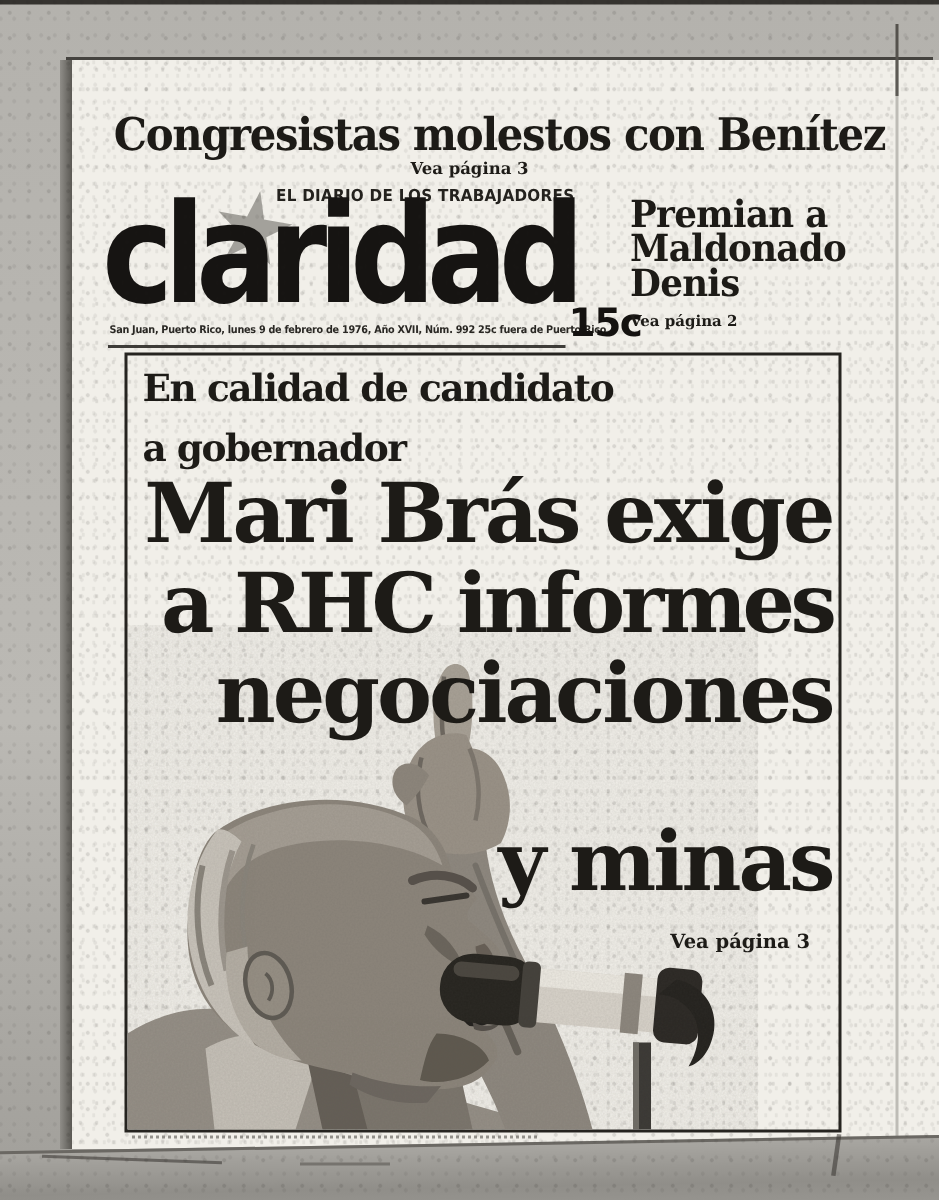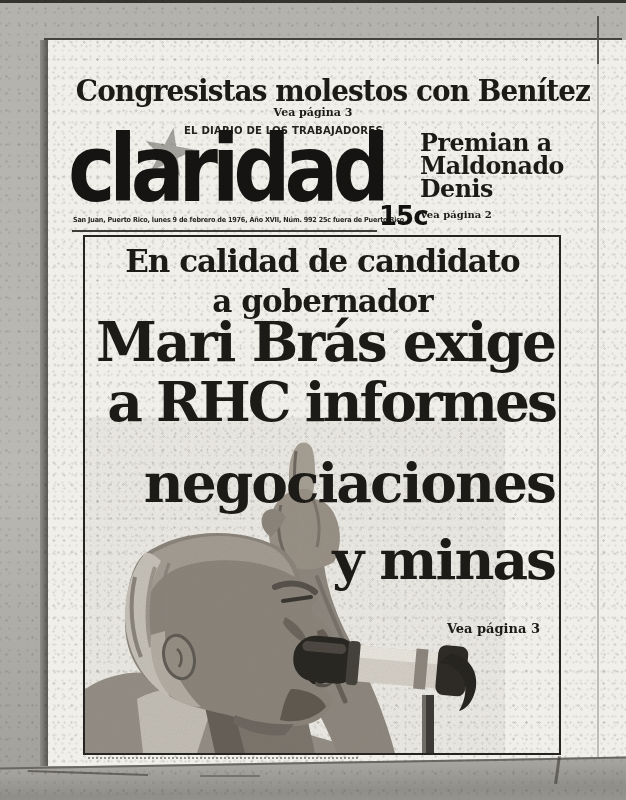--- a/index.html
+++ b/index.html
@@ -44,26 +44,26 @@
   .dateline{position:absolute;left:73px;top:216px;font-weight:700;font-size:7px;letter-spacing:-.2px;
          transform:scaleX(.92);transform-origin:left;white-space:nowrap;color:#2a2824;}
   .date-rule{position:absolute;left:72px;top:230px;width:305px;height:2px;background:#3e3c38;}
   .price{position:absolute;left:379px;top:203px;font-weight:800;font-size:26px;letter-spacing:-1px;line-height:1;color:#141210;}
 
   .side-title{position:absolute;left:420px;top:131px;font-weight:700;font-size:25px;line-height:23px;
          letter-spacing:-.5px;transform:scaleX(.95);transform-origin:left;white-space:nowrap;}
   .side-ref{position:absolute;left:420px;top:209px;font-weight:700;font-size:10px;}
 
   .article-box{position:absolute;left:83px;top:235px;width:474px;height:516px;border:2px solid #262420;z-index:1;}
-  .kicker{position:absolute;left:95px;width:455px;text-align:center;font-weight:700;font-size:31px;
+  .kicker{position:absolute;left:95px;width:455px;text-align:left;font-weight:700;font-size:25px;
          letter-spacing:-1px;line-height:1;white-space:nowrap;z-index:3;}
   .k1{top:246px;} .k2{top:286px;}
   .h-line{position:absolute;left:90px;width:465px;text-align:right;font-weight:700;font-size:55px;
          letter-spacing:-2px;line-height:1;white-space:nowrap;z-index:3;}
-  .h1{top:314px;} .h2{top:374px;letter-spacing:-3px;} .h3{top:434px;margin-top:21px;} .h4{top:494px;} .h5{top:532px;}
+  .h1{top:314px;} .h2{top:374px;letter-spacing:-3px;} .h3{top:434px;} .h4{top:494px;} .h5{top:546px;}
   .main-ref{position:absolute;left:90px;top:621px;width:450px;text-align:right;font-weight:700;font-size:13px;z-index:3;}
   .photo{position:absolute;left:85px;top:237px;width:474px;height:516px;z-index:2;}
   .dotted{position:absolute;left:88px;top:757px;width:270px;border-top:2px dotted rgba(70,68,62,.55);}
 </style>
 </head>
 <body>
 
 <div class="stage">
 
   <div class="paper"></div>

